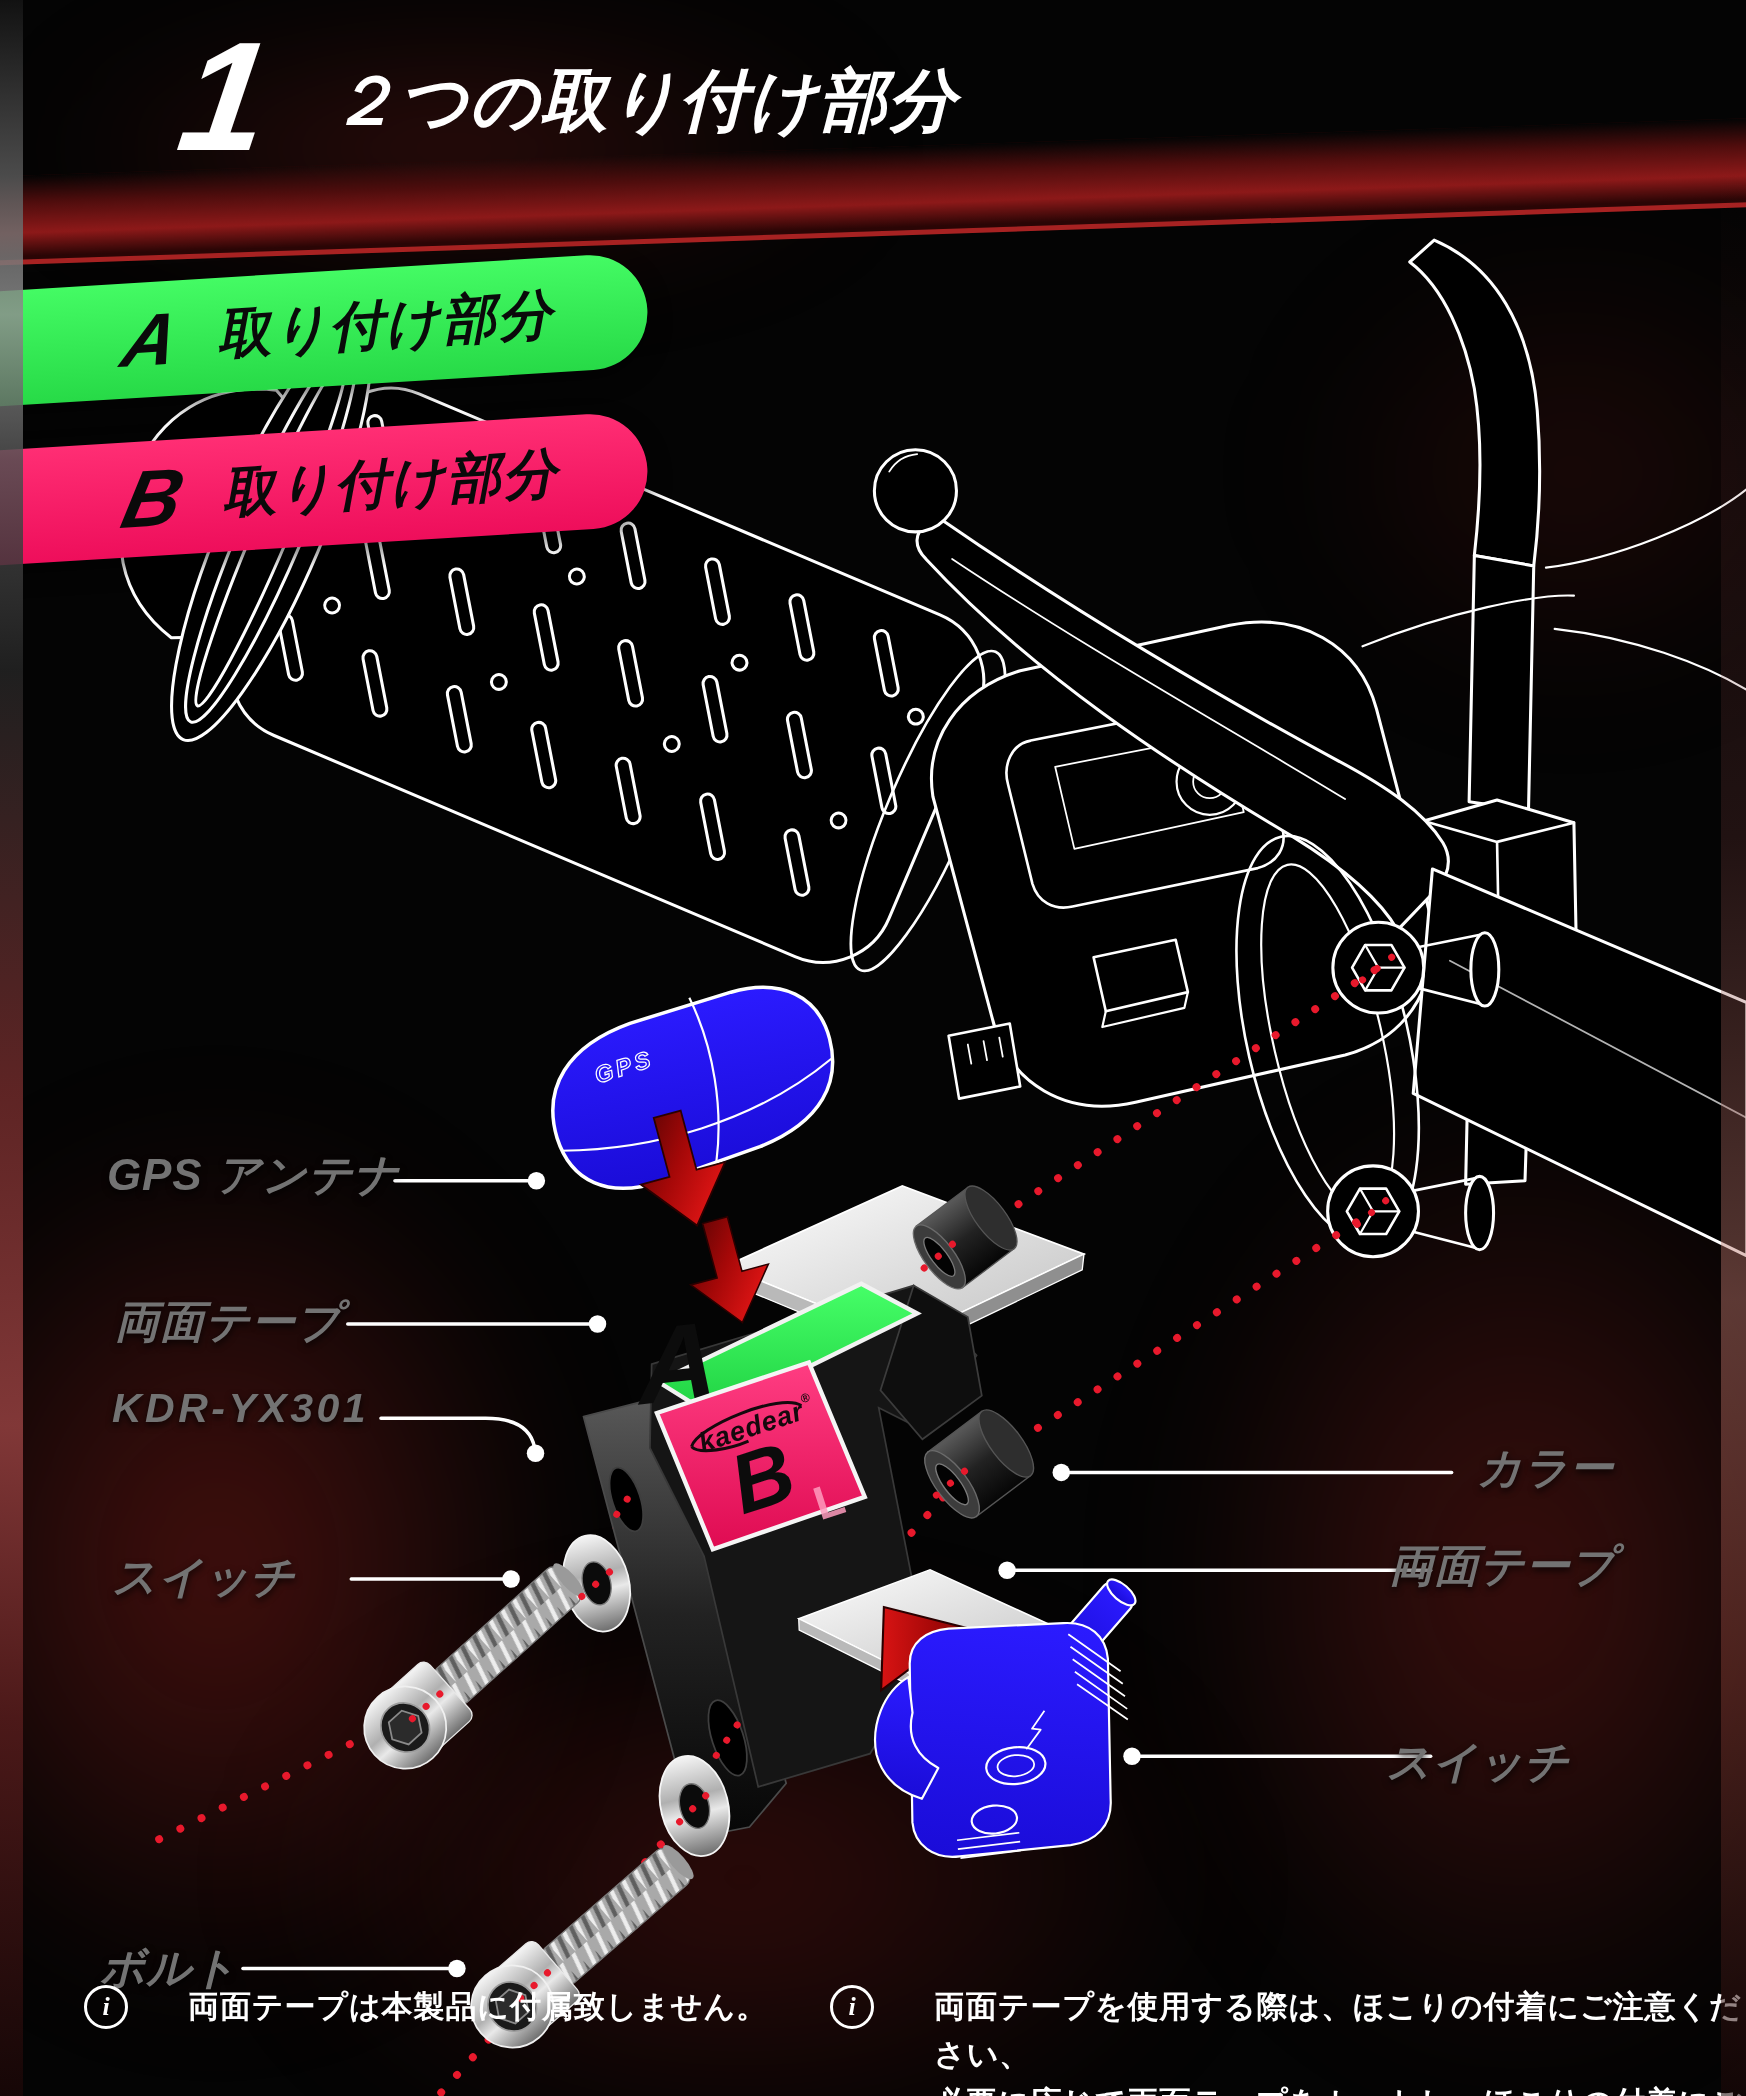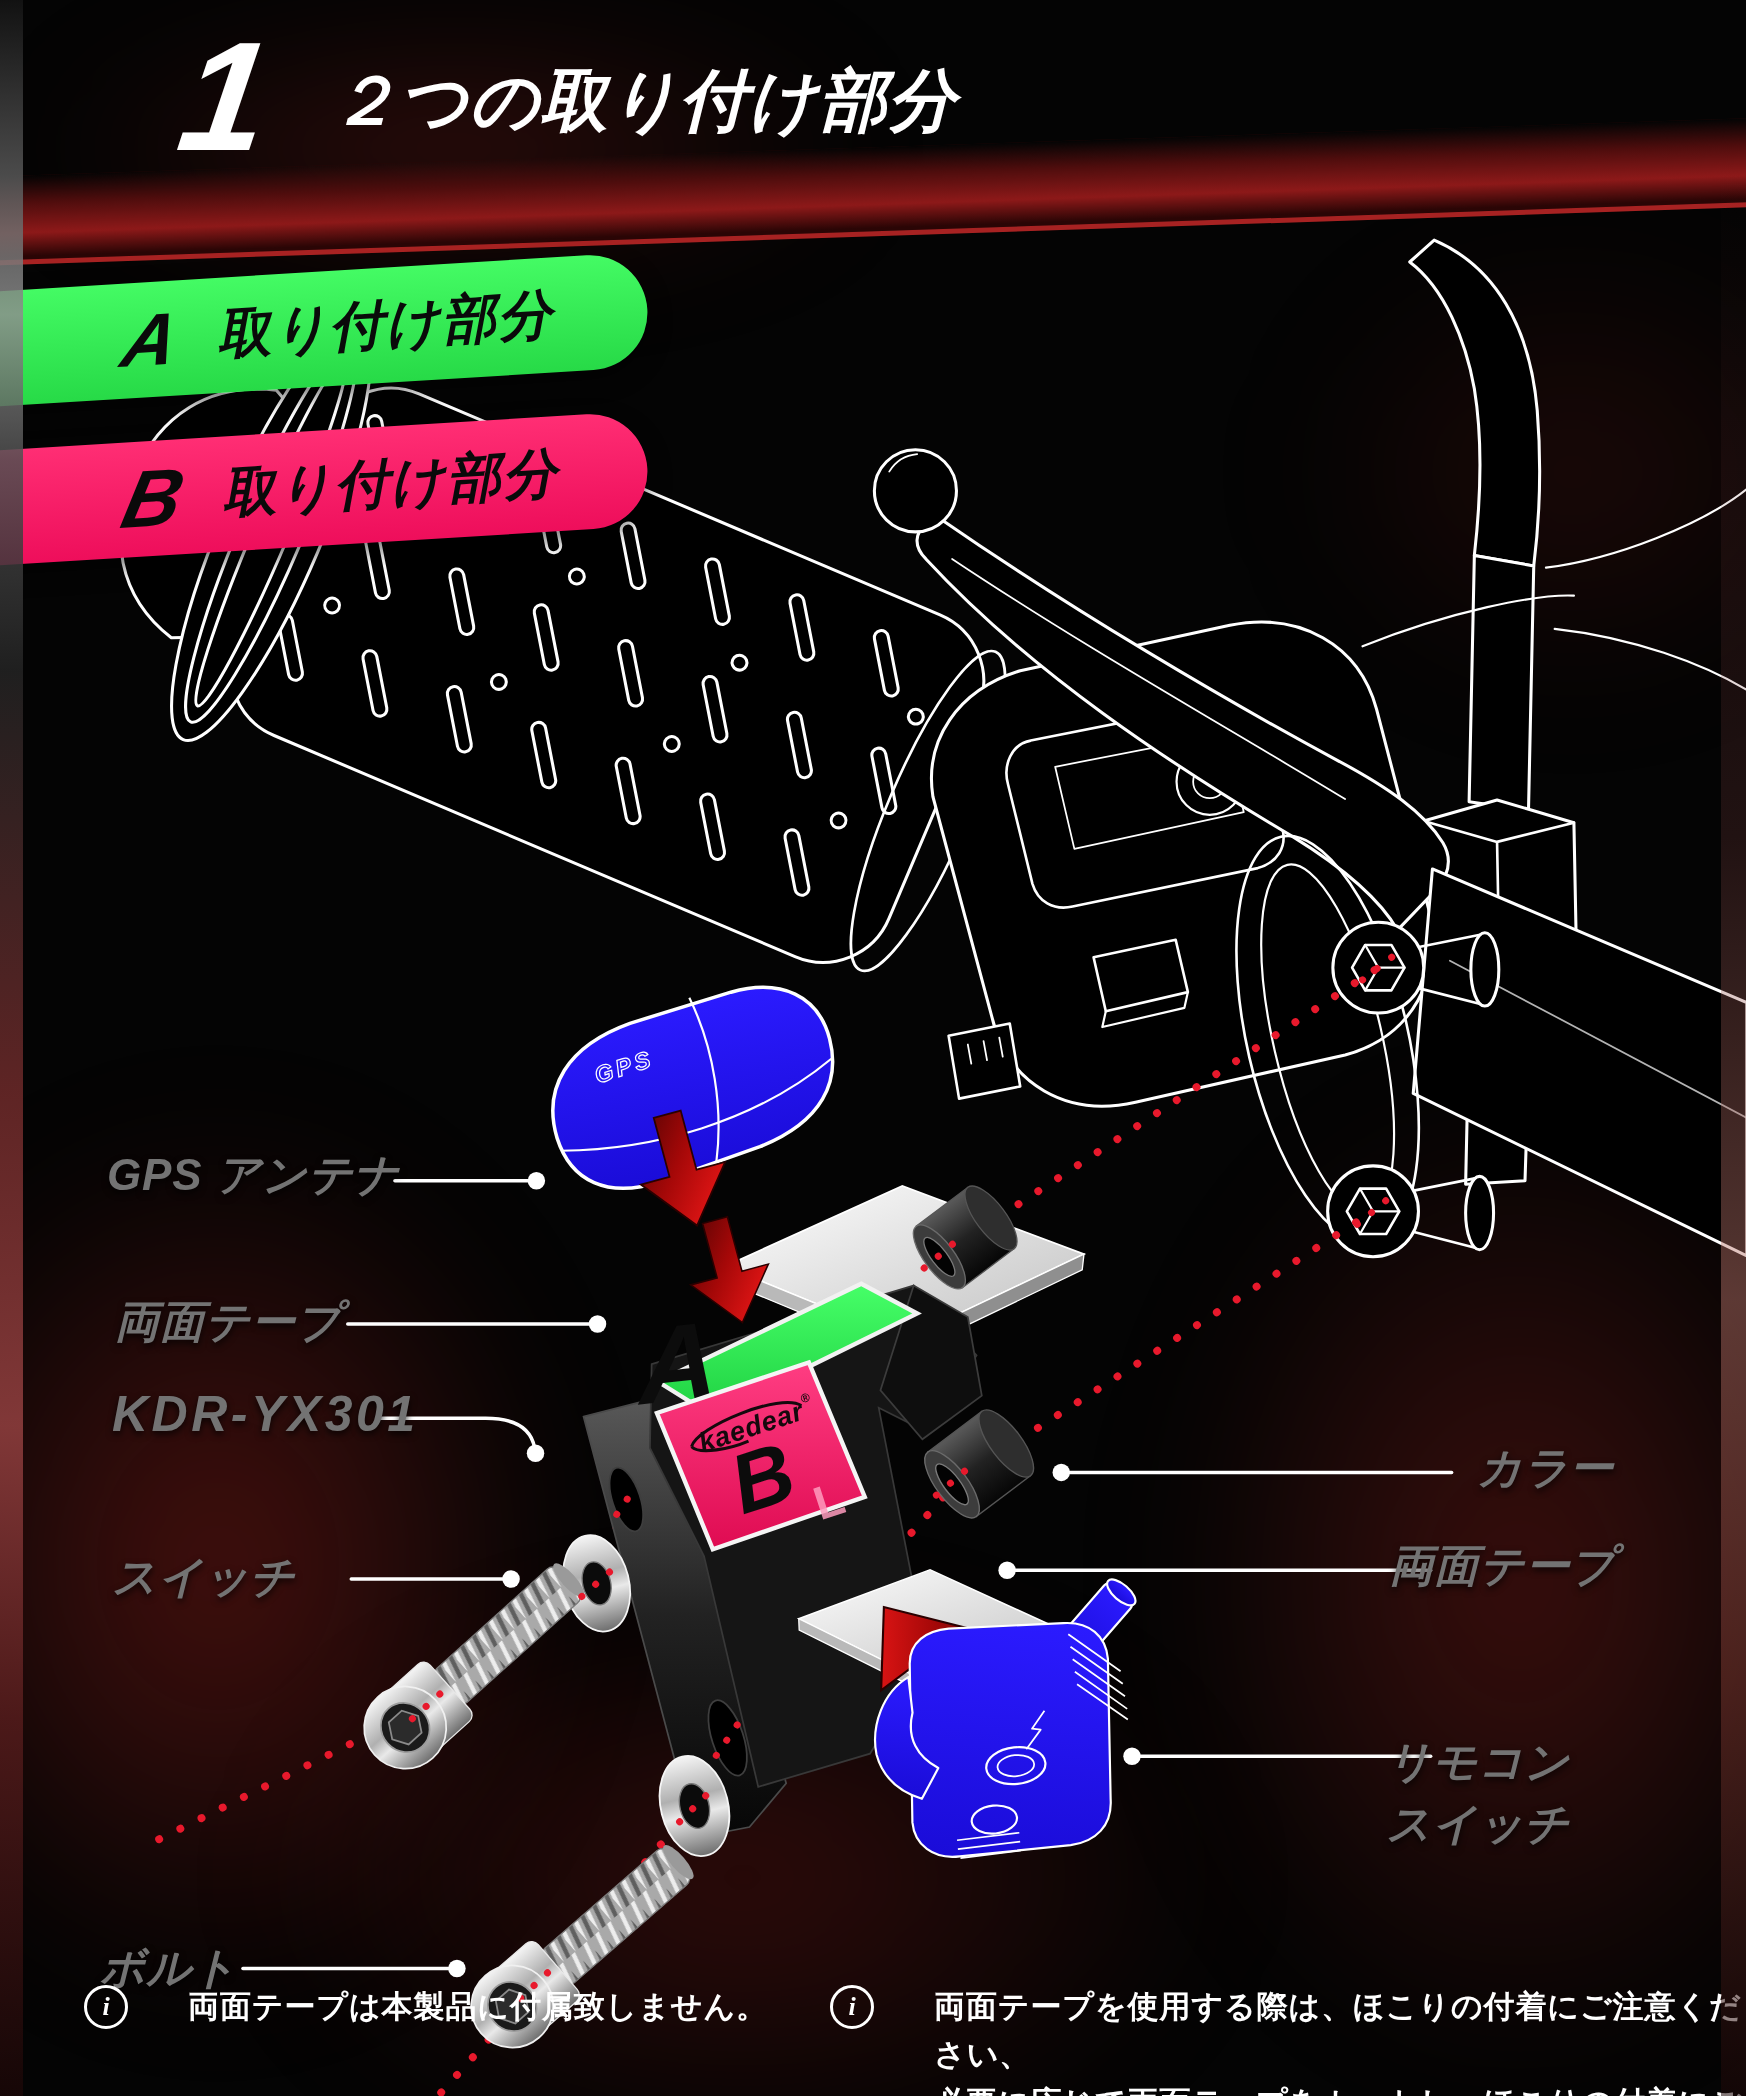--- a/index.html
+++ b/index.html
@@ -49,21 +49,21 @@
   .brandT{font-family:"Liberation Sans","DejaVu Sans",sans-serif;font-size:31px;font-weight:900;font-style:italic;fill:#15090d;letter-spacing:1px;}
   .regT{font-family:"Liberation Sans","DejaVu Sans",sans-serif;font-size:14px;font-weight:bold;fill:#15090d;}
   .stickerB{font-family:"Liberation Sans","DejaVu Sans",sans-serif;font-size:96px;font-weight:900;font-style:italic;fill:#0c0c0c;}
   .cornerL{font-family:"Liberation Sans","DejaVu Sans",sans-serif;font-size:54px;font-weight:bold;fill:#ff9cbe;opacity:.85;}
 
   
   .plabel{position:absolute;color:#737373;font-weight:900;font-style:italic;font-size:44px;z-index:4;
     white-space:nowrap;text-shadow:0 2.6px 7px rgba(0,0,0,.8);letter-spacing:0.9px;}
   .lbl-gps{left:107px;top:1146px;}
   .lbl-tapeL{left:115px;top:1293px;}
-  .lbl-kdr{left:112px;top:1385px;font-size:50px;letter-spacing:3.5px;}
+  .lbl-kdr{left:112px;top:1385px;font-size:41px;letter-spacing:3.5px;}
   .lbl-washer{left:112px;top:1548px;}
   .lbl-bolt{left:100px;top:1939px;}
   .lbl-collar{right:133px;top:1439px;text-align:center;}
   .lbl-tapeR{right:131px;top:1537px;text-align:right;}
   .lbl-remote{right:138px;top:1731px;width:262px;text-align:center;line-height:1.42;}
 
   
   .notes{position:absolute;left:0;top:1983px;width:1747px;z-index:4;color:#fff;}
   .note{position:absolute;display:flex;gap:19px;align-items:flex-start;}
   .note1{left:84px;}
@@ -374,21 +374,20 @@
   </svg>
 
   <div class="plabel lbl-gps">GPS アンテナ</div>
   <div class="plabel lbl-tapeL">両面テープ</div>
   <div class="plabel lbl-kdr">KDR-YX301</div>
   <div class="plabel lbl-washer">スイッチ</div>
   <div class="plabel lbl-bolt">ボルト</div>
   <div class="plabel lbl-collar">カラー</div>
   <div class="plabel lbl-tapeR">両面テープ</div>
   <div class="plabel lbl-remote">
-    <div>リモコン</div>
     <div>スイッチ</div>
   </div>
 
   <div class="notes">
     <div class="note note1">
       <span class="info-icon">i</span>
       <span class="note-text">両面テープは本製品に付属致しません。</span>
     </div>
     <div class="note note2">
       <span class="info-icon">i</span>

